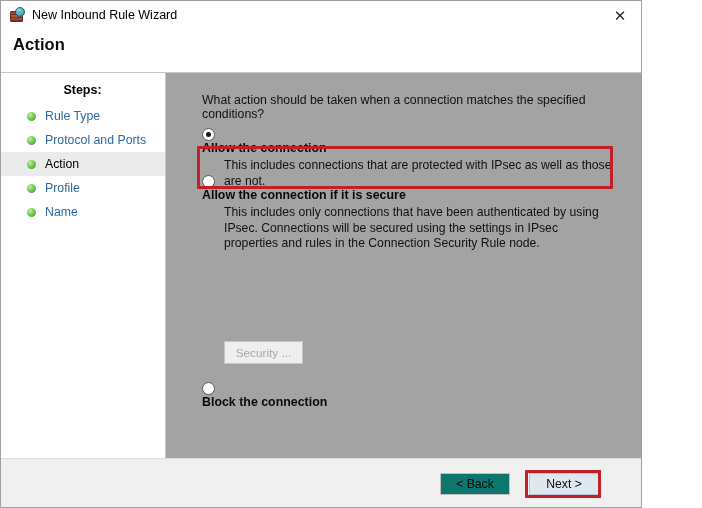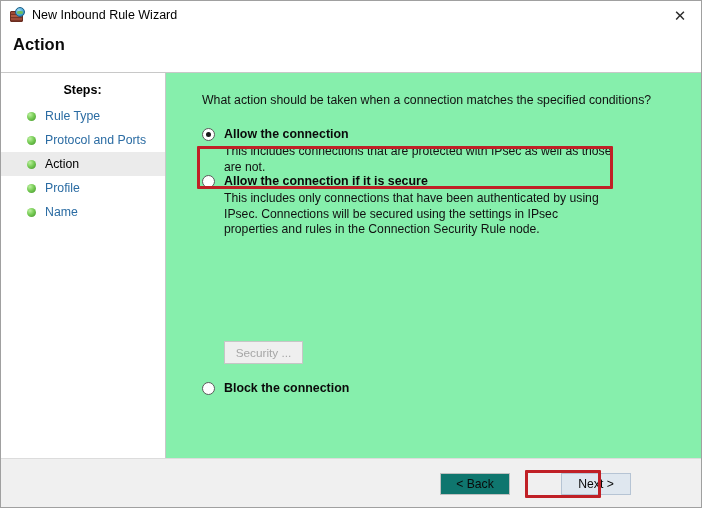--- a/index.html
+++ b/index.html
@@ -11,21 +11,21 @@
     width: 702px;
     height: 508px;
     font-family: "Liberation Sans", sans-serif;
     overflow: hidden;
     position: relative;
   }
 
   .window {
     position: absolute;
     left: 0; top: 0;
-    width: 702px;
+    width: 642px;
     height: 508px;
     background: #ffffff;
     border: 1px solid #a0a0a0;
     box-sizing: border-box;
     display: flex;
     flex-direction: column;
   }
 
   
   .titlebar {
@@ -152,21 +152,21 @@
   }
   .step.current {
     background: #ebebeb;
   }
   .step.current .label {
     color: #000000;
   }
 
   .content {
     flex: 1;
-    background: #86efac;
+    background: #a3a3a3;
     position: relative;
     padding: 18px;
     min-width: 0;
   }
 
   .question {
     font-size: 12.3px;
     color: #111111;
     position: absolute;
     left: 36px;
@@ -175,20 +175,21 @@
 
   
   .option {
     position: absolute;
     left: 36px;
     right: 18px;
   }
   .opt-head {
     display: flex;
     align-items: flex-start;
+    flex-direction: column;
   }
   .radio {
     width: 13px;
     height: 13px;
     border-radius: 50%;
     border: 1px solid #5a5a5a;
     background: #ffffff;
     box-sizing: border-box;
     margin-right: 9px;
     margin-top: 1px;
@@ -280,21 +281,21 @@
     box-sizing: border-box;
     font-size: 12.2px;
     color: #0a0a0a;
     display: flex;
     align-items: center;
     justify-content: center;
     font-family: "Liberation Sans", sans-serif;
     cursor: default;
   }
   .btn-back   { left: 439px; }
-  .btn-next   { left: 560px; background: #dfe7ef; border-color: #b6c4d4; }
+  .btn-next   { left: 528px; background: #dfe7ef; border-color: #b6c4d4; }
   .btn-cancel { left: 612px; }
 </style>
 </head>
 <body>
 
 <div class="window">
 
   <div class="titlebar">
     <span class="title-icon">
       <span class="wall"></span>

